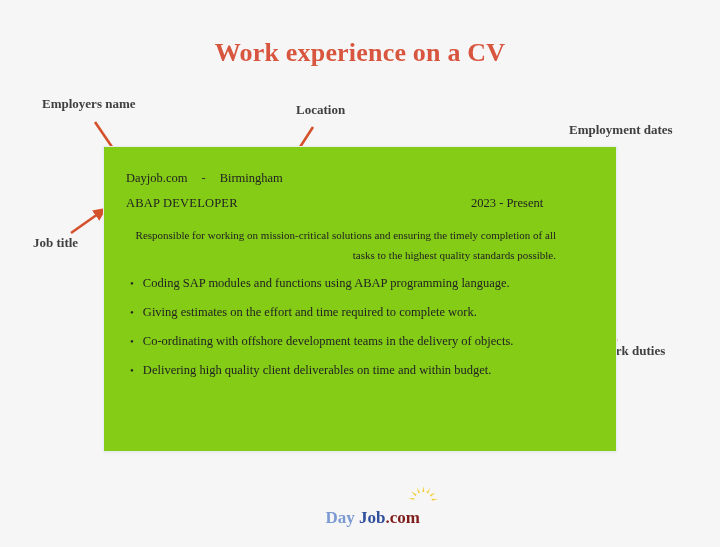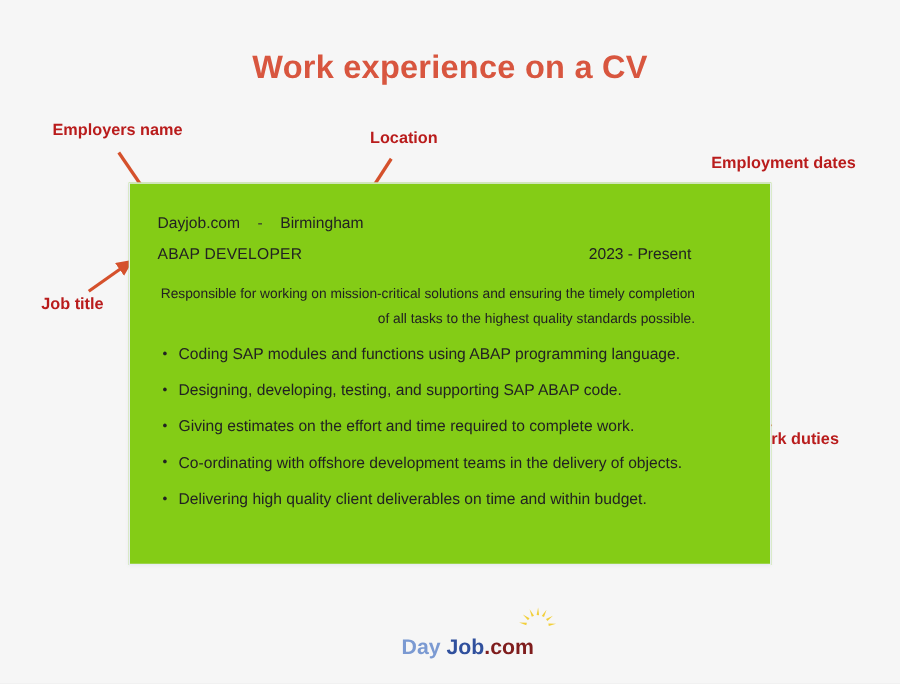--- a/index.html
+++ b/index.html
@@ -1,28 +1,28 @@
 <!DOCTYPE html>
 <html><head>
 <meta charset="utf-8">
 <style>
   html,body{margin:0;padding:0;background:#e9e9e9;}
   .stage{
     position:relative;width:720px;height:547px;margin:0 auto;
     background:#f6f6f6;overflow:hidden;
-    font-family:Liberation Sans, sans-serif;
+    font-family:Liberation Serif, serif;
     -webkit-font-smoothing:antialiased;
   }
   .page-title{
     position:absolute;left:0;right:0;top:38px;margin:0;
     text-align:center;font-size:26px;font-weight:600;
     color:#d8563f;letter-spacing:0.2px;
   }
   .callout{
-    position:absolute;font-size:13px;font-weight:600;color:#b91c1c;white-space:nowrap;
+    position:absolute;font-size:13px;font-weight:600;color:#404040;white-space:nowrap;
   }
   .callout.employers{left:42px;top:96px;}
   .callout.location{left:296px;top:102px;text-align:center;}
   .callout.dates{left:569px;top:122px;}
   .callout.jobtitle{left:33px;top:235px;text-align:right;}
   .callout.duties{left:597px;top:343px;}
   .arrow-overlay{
     position:absolute;left:0;top:0;width:720px;height:547px;pointer-events:none;
   }
   .arrow-overlay line{stroke:#d5512c;stroke-width:2.6px;}
@@ -85,23 +85,20 @@
     <div class="title-row">
       <span class="role">ABAP DEVELOPER</span>
       <span class="period">2023 - Present</span>
     </div>
     <p class="summary"><span>Responsible for working on mission-critical solutions and ensuring the</span> <span>timely completion of all tasks to the highest quality standards possible.</span></p>
     <ul class="duty-list">
       <li>
           <span>Coding SAP modules and functions using ABAP programming language.</span>
         </li>
       <li>
-          <span>Designing, developing, testing, and supporting SAP ABAP code.</span>
-        </li>
-      <li>
           <span>Giving estimates on the effort and time required to complete work.</span>
         </li>
       <li>
           <span>Co-ordinating with offshore development teams in the delivery of objects.</span>
         </li>
       <li>
           <span>Delivering high quality client deliverables on time and within budget.</span>
         </li>
     </ul>
   </div>

